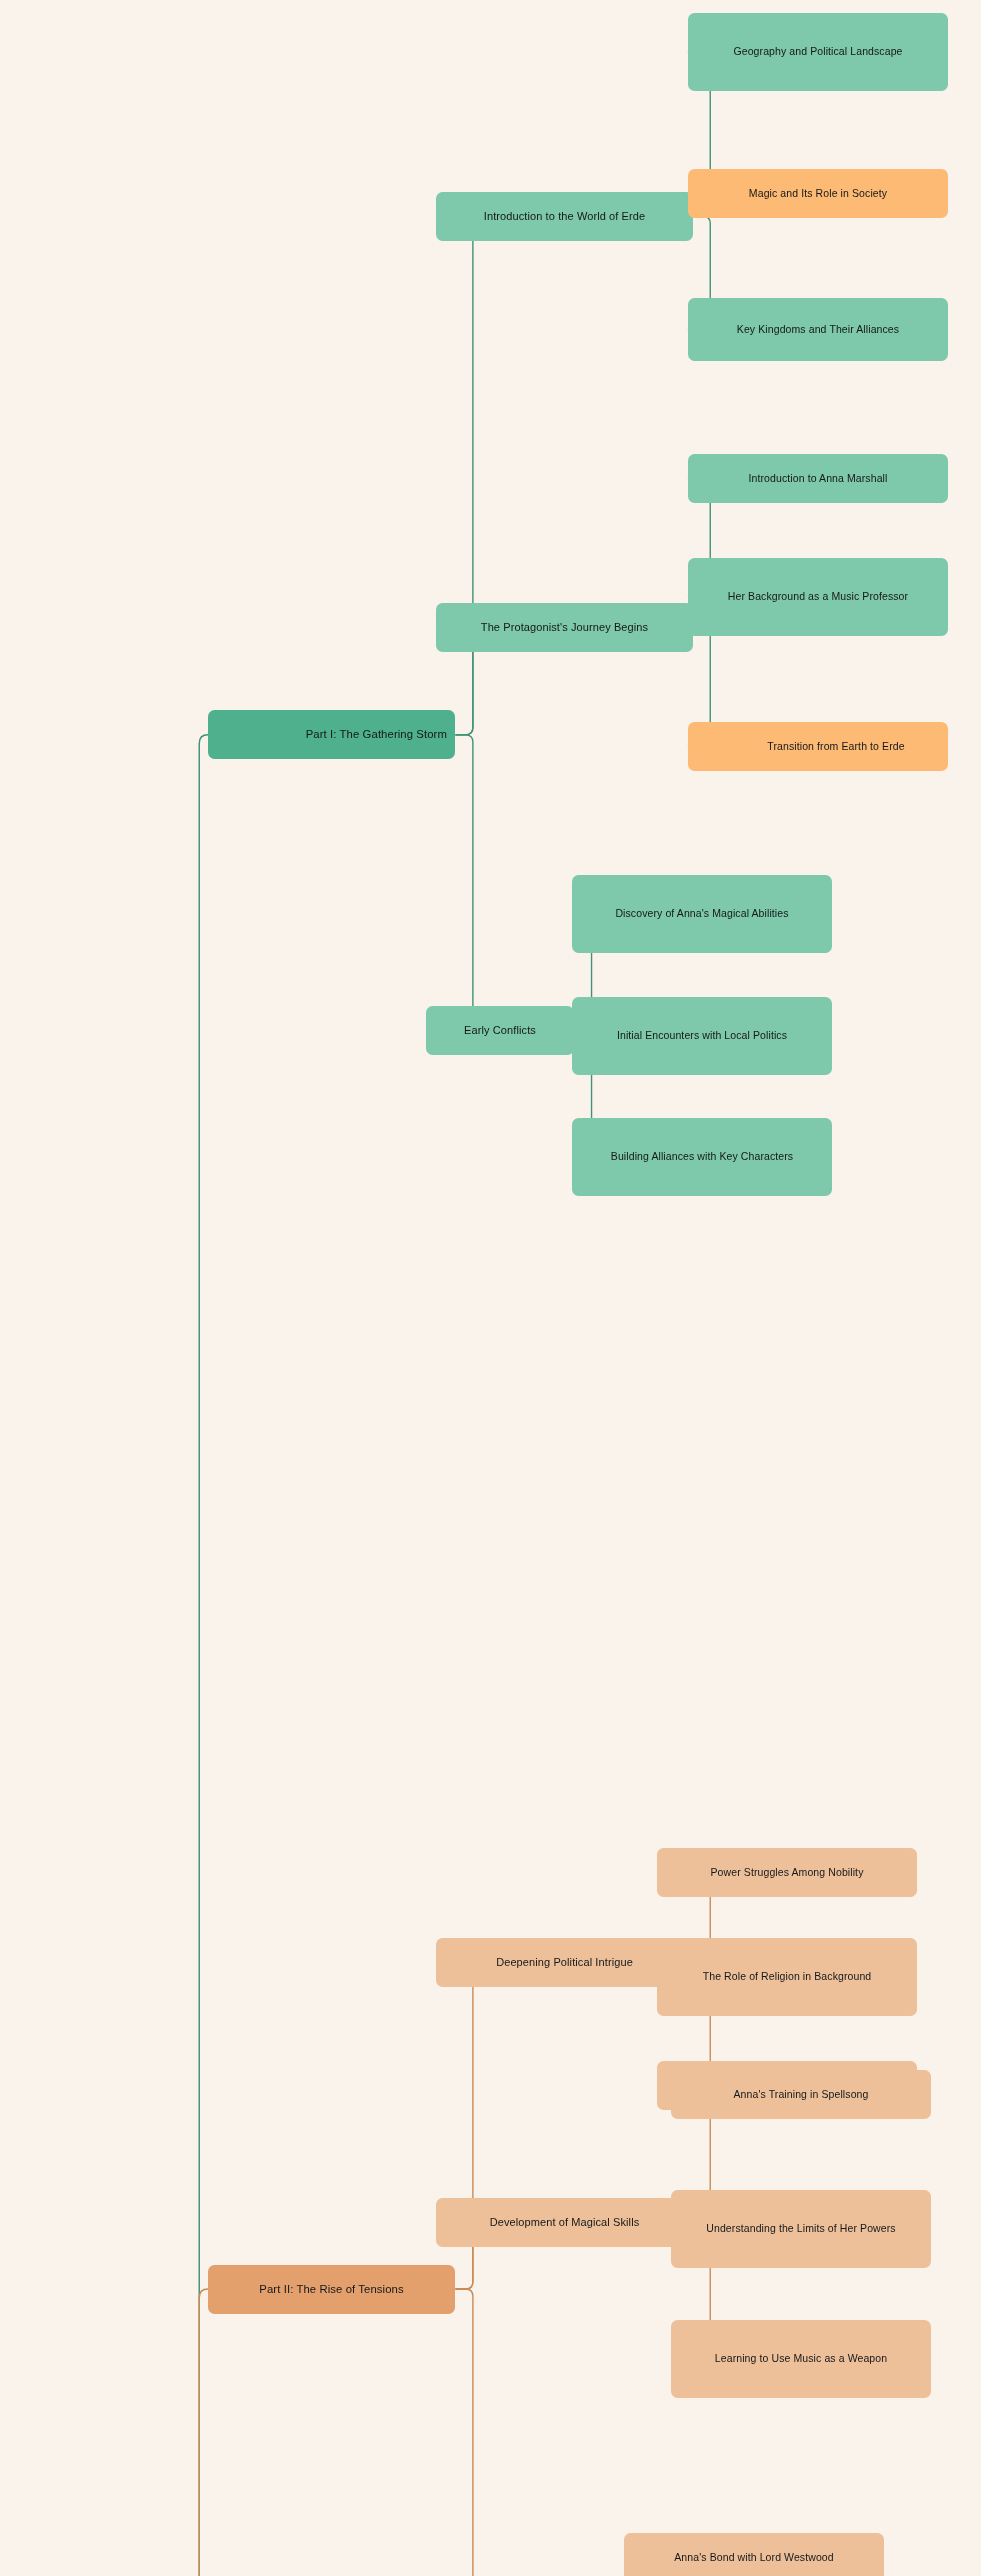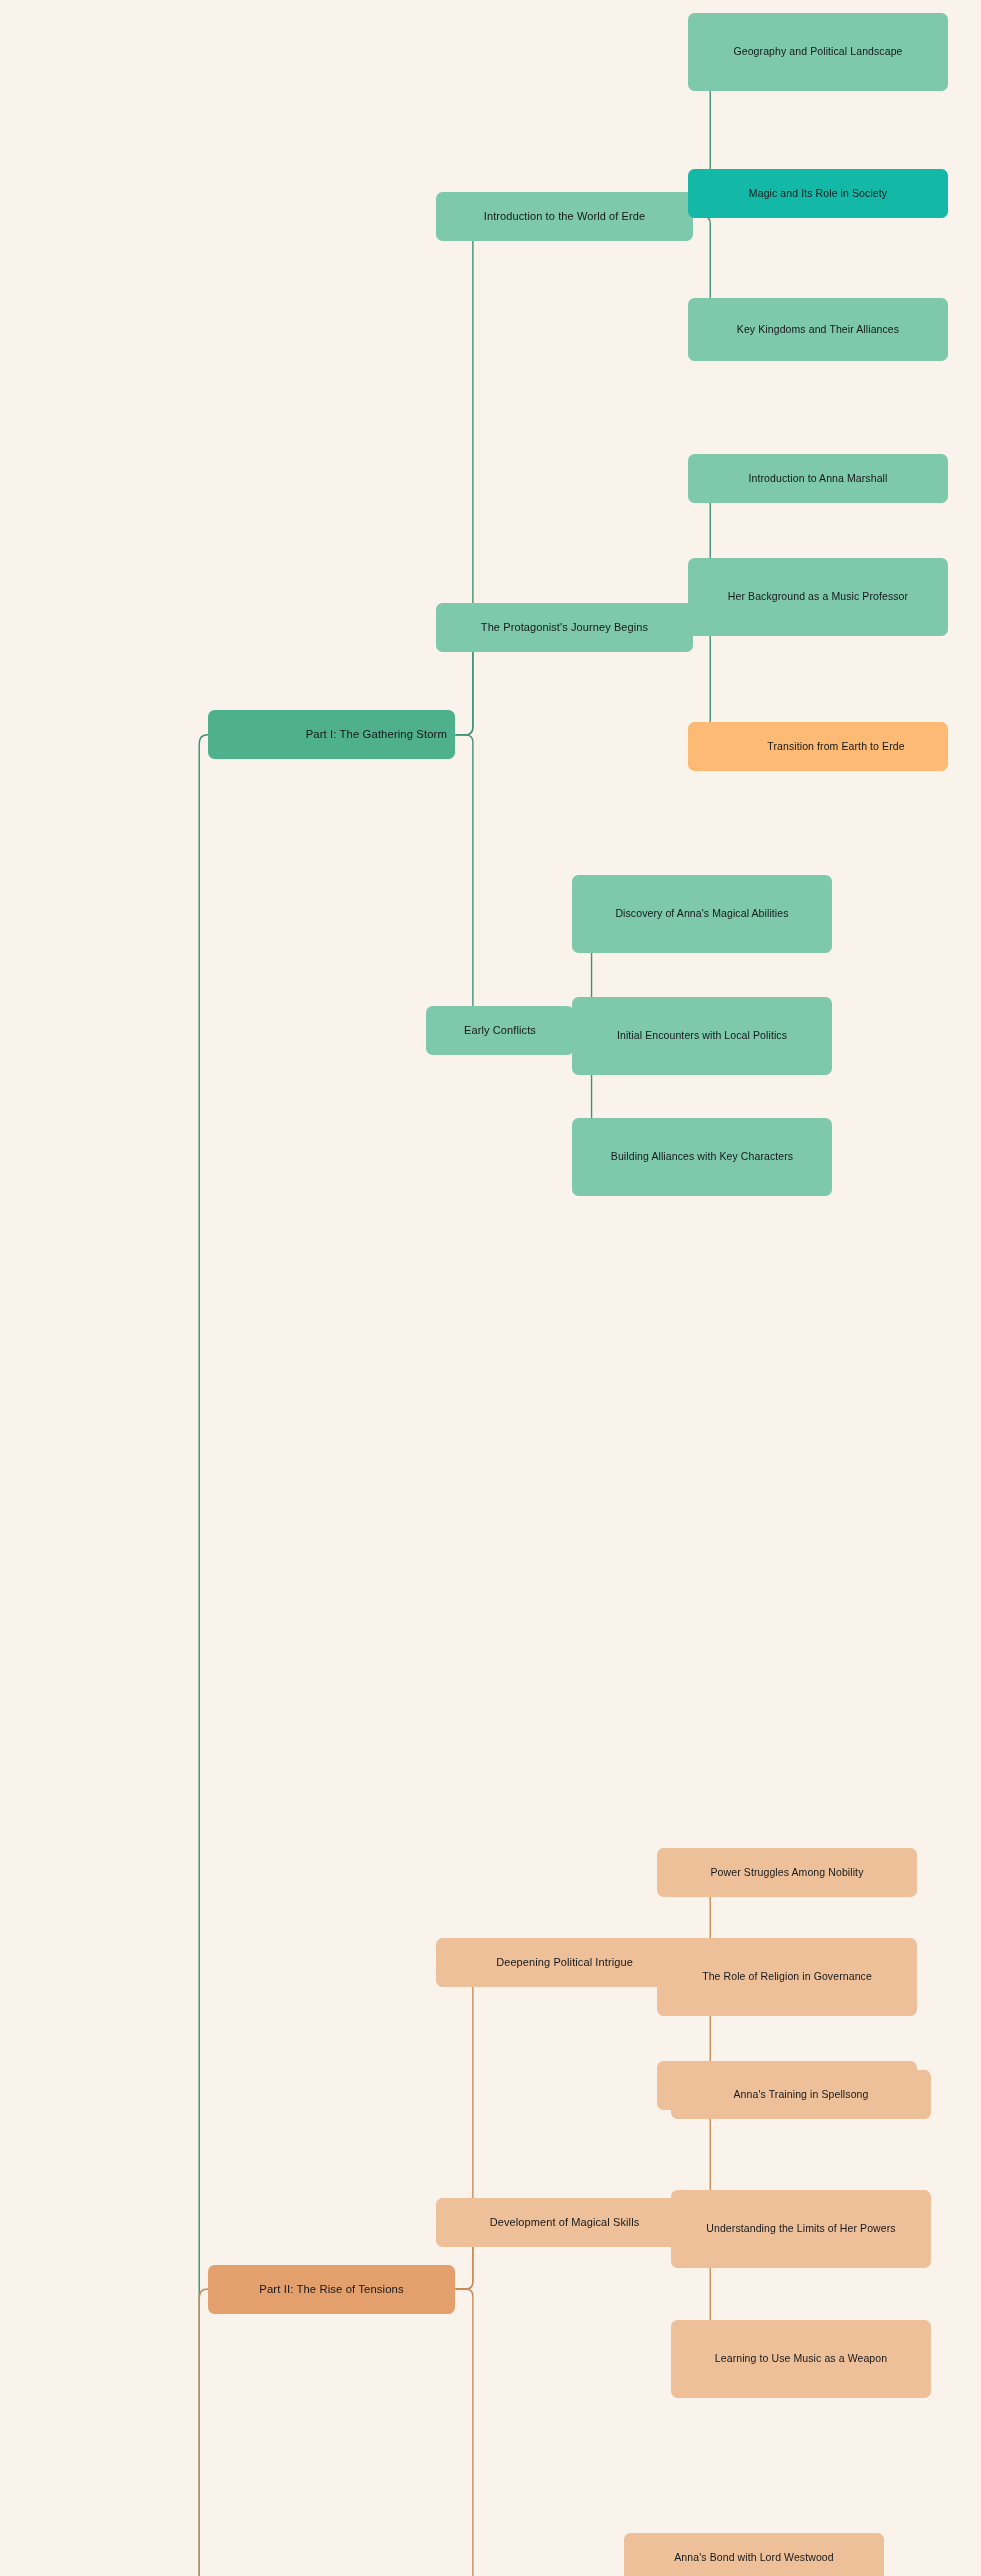--- a/index.html
+++ b/index.html
@@ -87,21 +87,21 @@
   <div id="nodes">
       <div class="node lvl1" style="left: 208px; top: 710px; width: 247px; min-height: 49px; background: rgb(78, 176, 141); color: rgb(21, 24, 26); justify-content: flex-end;">
         <span>Part I: The Gathering Storm</span>
       </div>
       <div class="node lvl2" style="left: 436px; top: 192px; width: 257px; min-height: 49px; background: rgb(126, 200, 171); color: rgb(21, 24, 26);">
         <span>Introduction to the World of Erde</span>
       </div>
       <div class="node lvl3" style="left: 688px; top: 13px; width: 260px; min-height: 78px; background: rgb(126, 200, 171); color: rgb(21, 24, 26);">
         <span>Geography and Political Landscape</span>
       </div>
-      <div class="node lvl3" style="left: 688px; top: 169px; width: 260px; min-height: 49px; background: #14b8a6; color: rgb(21, 24, 26);">
+      <div class="node lvl3" style="left: 688px; top: 169px; width: 260px; min-height: 49px; background: #fdba74; color: rgb(21, 24, 26);">
         <span>Magic and Its Role in Society</span>
       </div>
       <div class="node lvl3" style="left: 688px; top: 298px; width: 260px; min-height: 63px; background: rgb(126, 200, 171); color: rgb(21, 24, 26);">
         <span>Key Kingdoms and Their Alliances</span>
       </div>
       <div class="node lvl2" style="left: 436px; top: 603px; width: 257px; min-height: 49px; background: rgb(126, 200, 171); color: rgb(21, 24, 26);">
         <span>The Protagonist's Journey Begins</span>
       </div>
       <div class="node lvl3" style="left: 688px; top: 454px; width: 260px; min-height: 49px; background: rgb(126, 200, 171); color: rgb(21, 24, 26);">
         <span>Introduction to Anna Marshall</span>
@@ -127,21 +127,21 @@
       <div class="node lvl1" style="left: 208px; top: 2265px; width: 247px; min-height: 49px; background: rgb(227, 160, 108); color: rgb(21, 24, 26);">
         <span>Part II: The Rise of Tensions</span>
       </div>
       <div class="node lvl2" style="left: 436px; top: 1938px; width: 257px; min-height: 49px; background: rgb(238, 192, 154); color: rgb(21, 24, 26);">
         <span>Deepening Political Intrigue</span>
       </div>
       <div class="node lvl3" style="left: 657px; top: 1848px; width: 260px; min-height: 49px; background: rgb(238, 192, 154); color: rgb(21, 24, 26);">
         <span>Power Struggles Among Nobility</span>
       </div>
       <div class="node lvl3" style="left: 657px; top: 1938px; width: 260px; min-height: 78px; background: rgb(238, 192, 154); color: rgb(21, 24, 26);">
-        <span>The Role of Religion in Governance</span>
+        <span>The Role of Religion in Background</span>
       </div>
       <div class="node lvl3" style="left: 657px; top: 2061px; width: 260px; min-height: 49px; background: rgb(238, 192, 154); color: rgb(21, 24, 26);">
         <span>Secret Plots Against Anna</span>
       </div>
       <div class="node lvl2" style="left: 436px; top: 2198px; width: 257px; min-height: 49px; background: rgb(238, 192, 154); color: rgb(21, 24, 26); text-align: center;">
         <span>Development of Magical Skills</span>
       </div>
       <div class="node lvl3" style="left: 671px; top: 2070px; width: 260px; min-height: 49px; background: rgb(238, 192, 154); color: rgb(21, 24, 26); justify-content: center;">
         <span>Anna's Training in Spellsong</span>
       </div>

